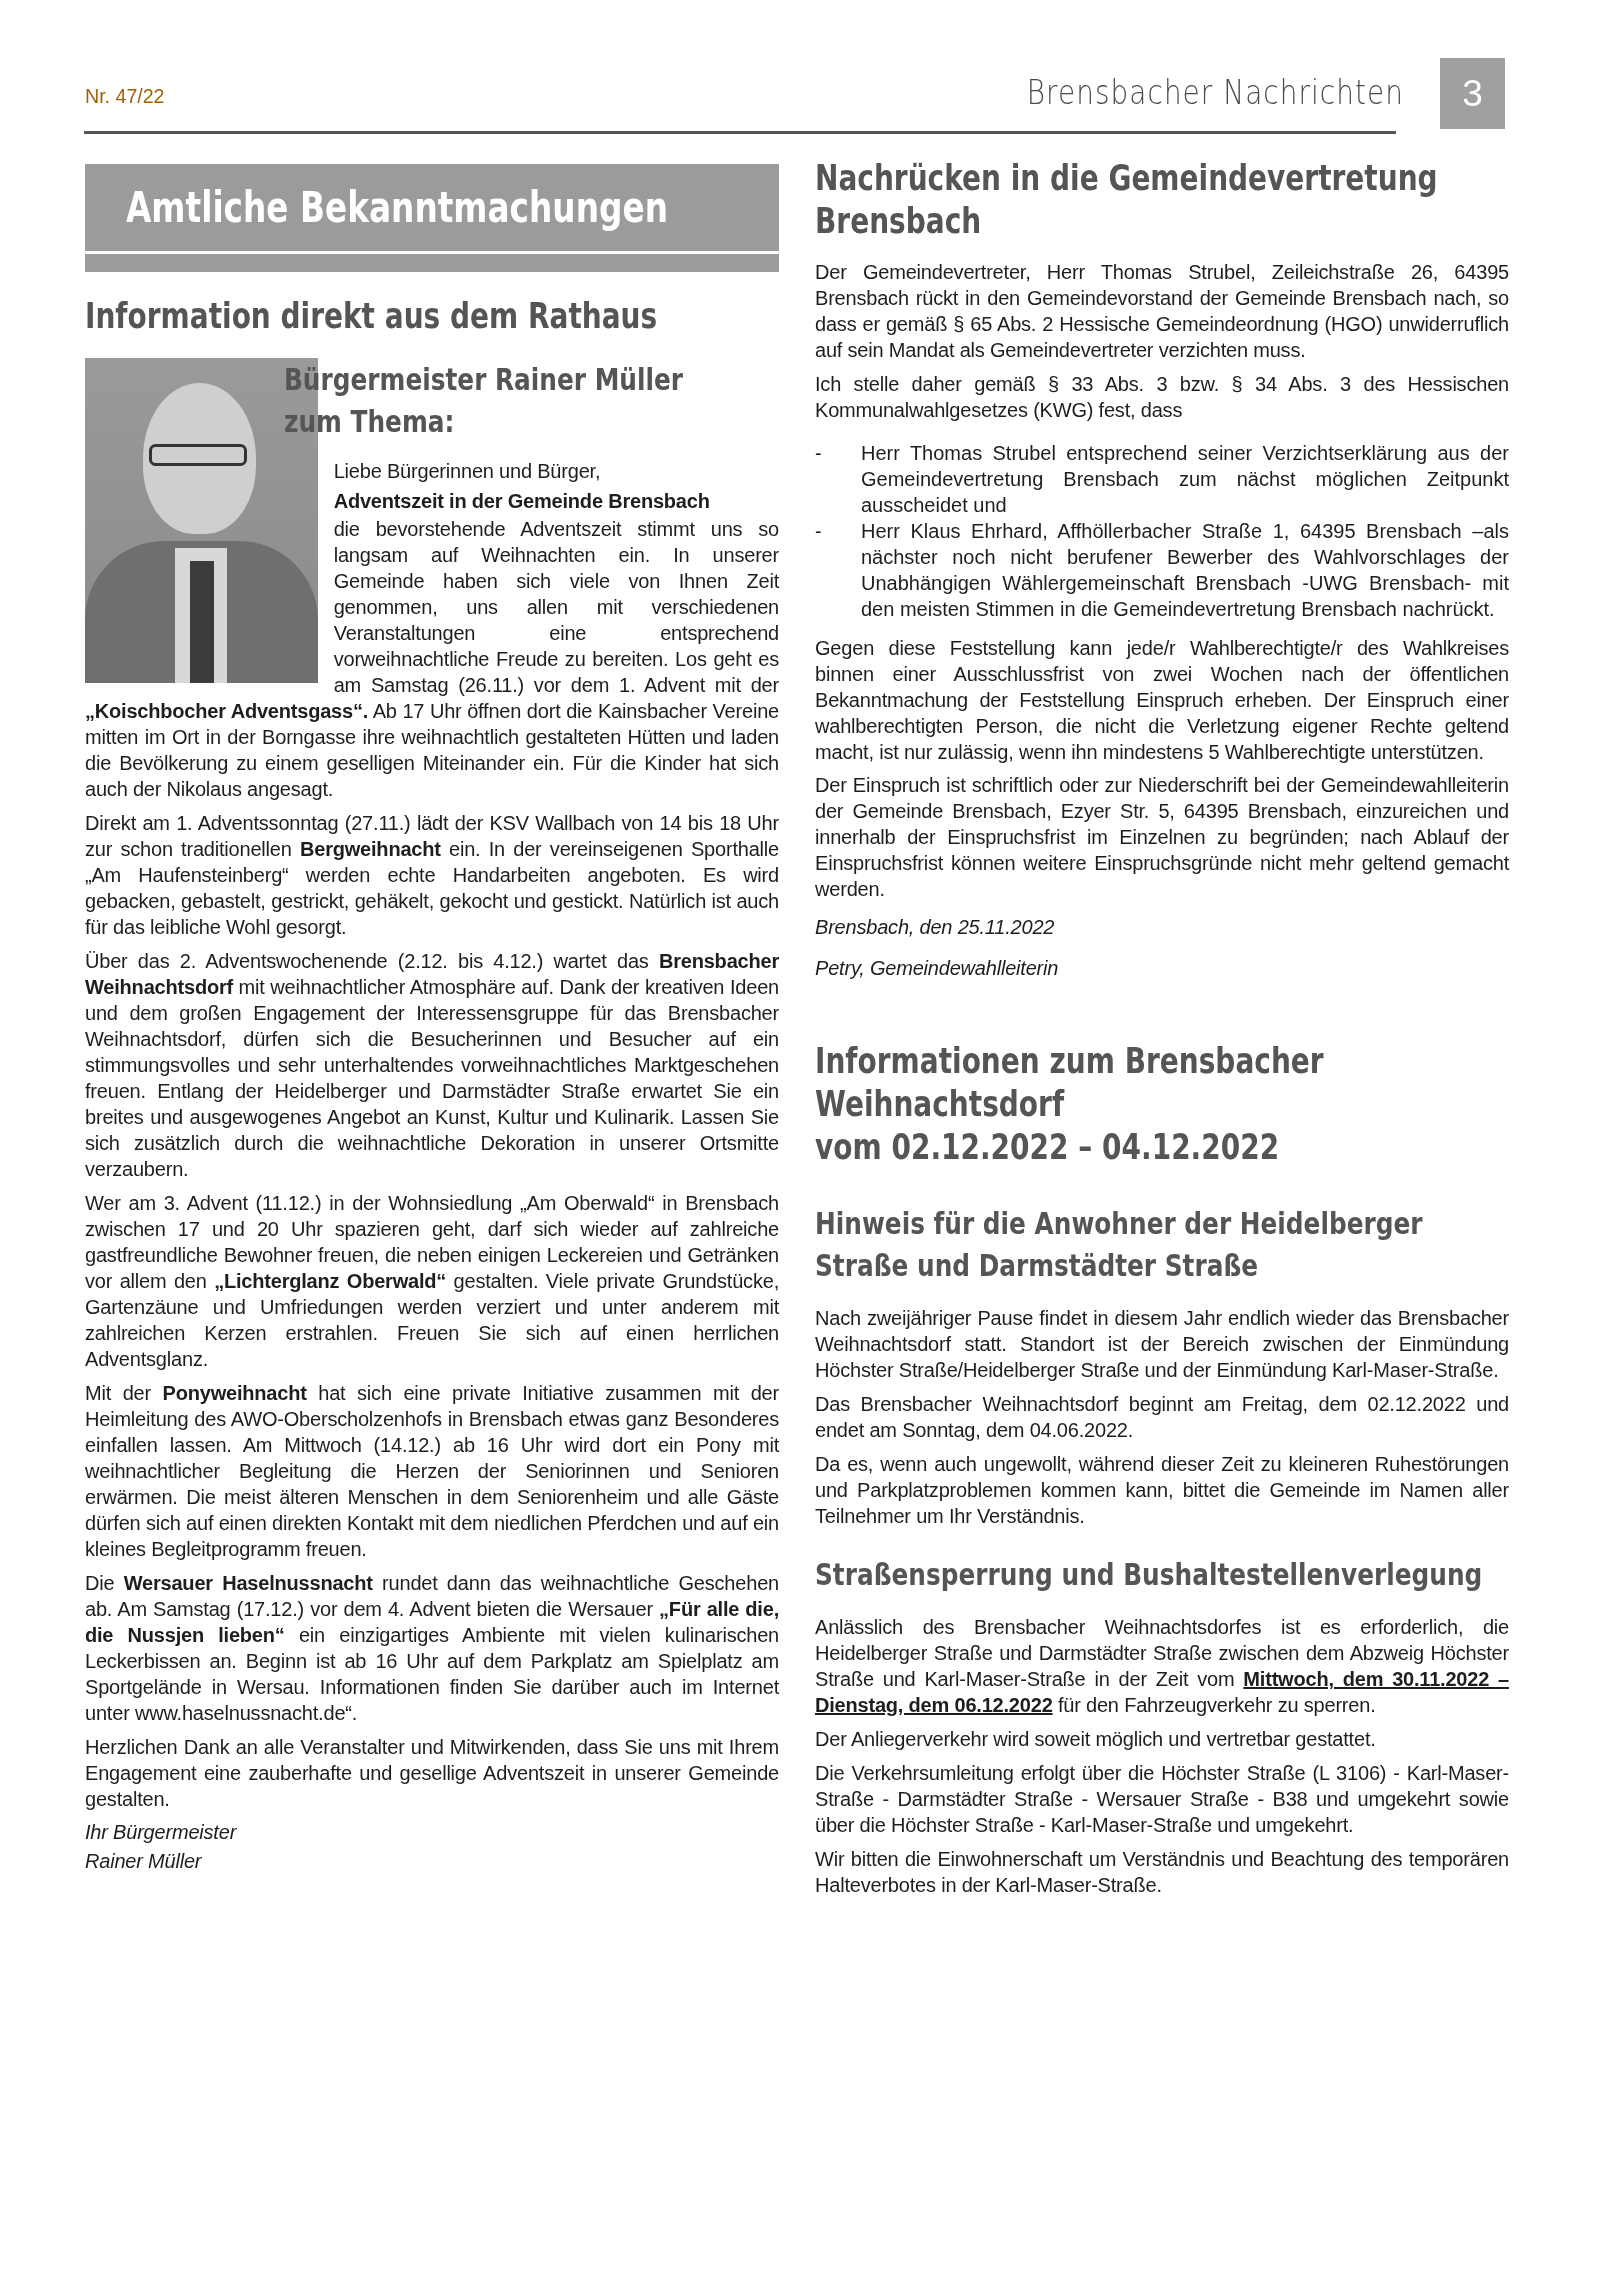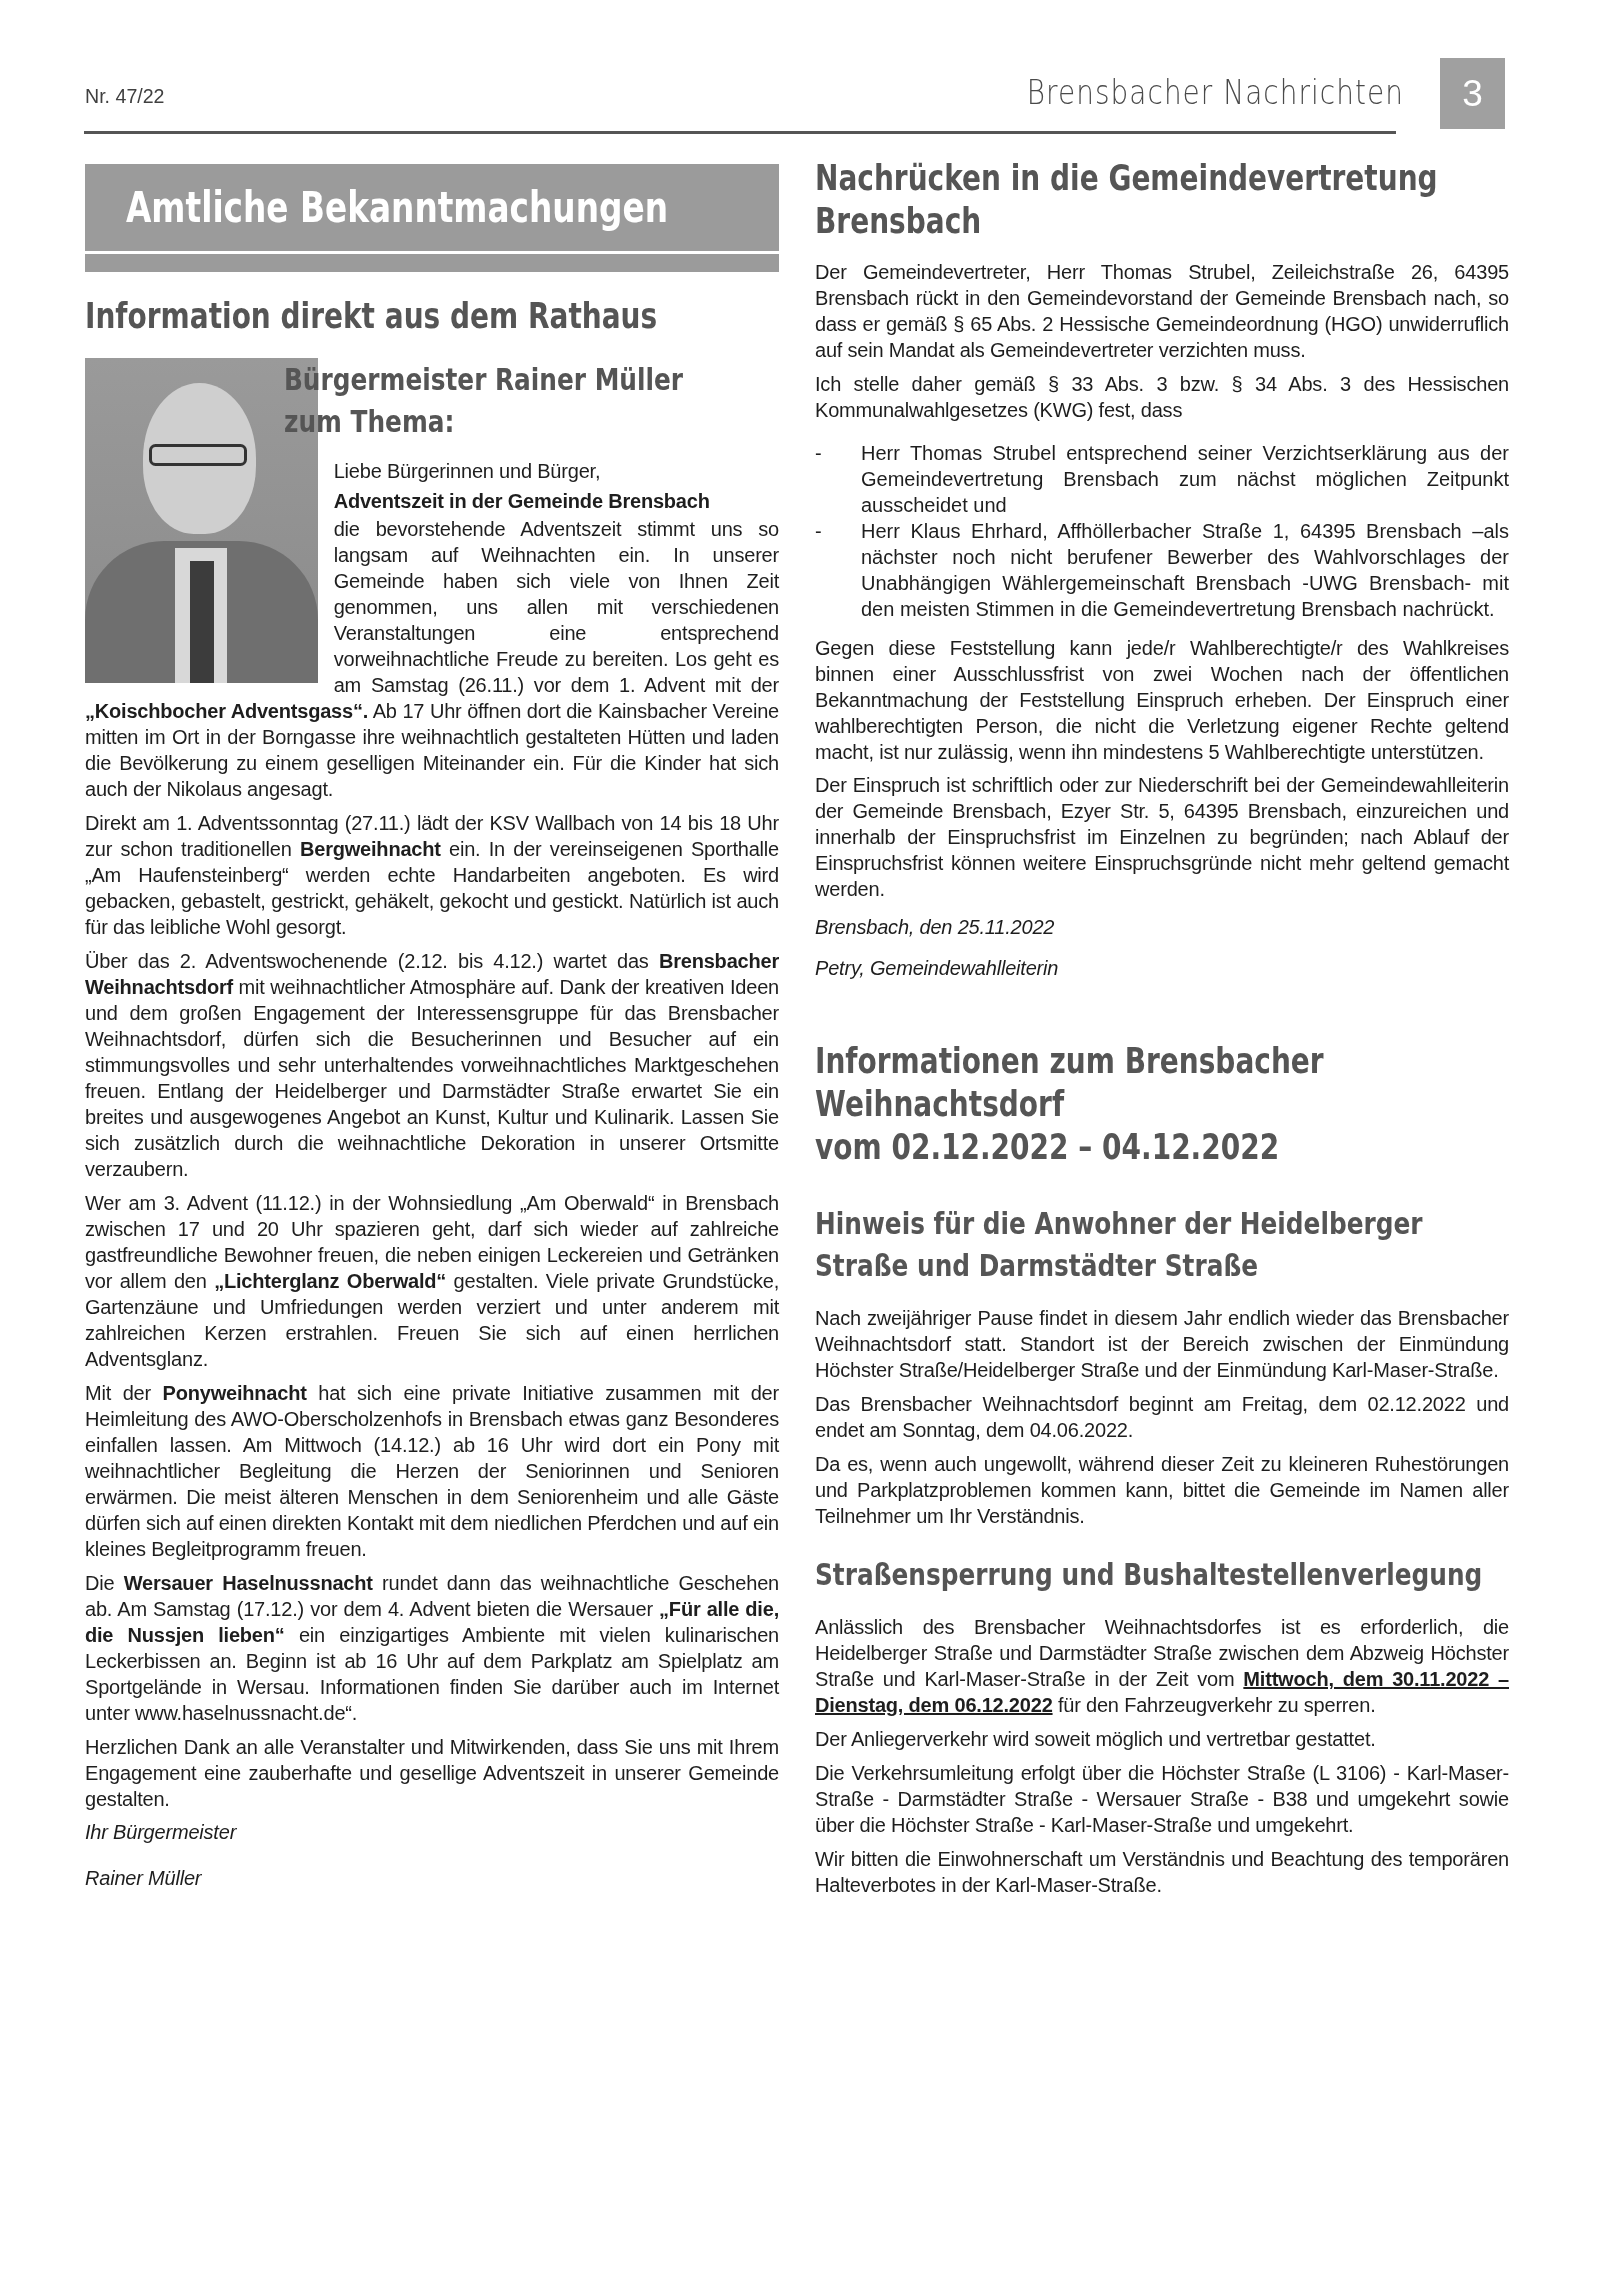--- a/index.html
+++ b/index.html
@@ -1,20 +1,20 @@
 <!DOCTYPE html>
 <html style="font-size:10.5px"><head>
 <meta charset="utf-8">
 <style>
   html, body { margin: 0; padding: 0; background: #ffffff; }
   body {
     width: 1600px; height: 2295px; position: relative; overflow: hidden;
     font-family: "Liberation Sans", sans-serif; color: #1e1e1e;
   }
-  .hdr-issue { position: absolute; left: 85px; top: 85px; font-size: 19.6px; color: #404040; }
+  .hdr-issue { position: absolute; left: 85px; top: 85px; font-size: 19.6px; color: #a16207; }
   .hdr-title { position: absolute; right: 196px; top: 72px; font-size: 34px; color: #4a4a4a;
     font-family: "DejaVu Sans", sans-serif; letter-spacing: 1.3px; font-weight: 300; transform: scaleX(0.82); transform-origin: right center; }
   .hdr-page { position: absolute; left: 1440px; top: 58px; width: 65px; height: 71px;
     background: #a0a0a0; color: #fff; font-size: 37px; display: flex; align-items: center; justify-content: center; }
   .hdr-rule { position: absolute; left: 84px; top: 131px; width: 1312px; height: 2.6px; background: #555; }
 
   .col { position: absolute; }
   .col-left { left: 85px; top: 164px; width: 694px; }
   .col-right { left: 815px; top: 157px; width: 694px; }
 
@@ -78,21 +78,21 @@
     <div class="h-cond h2" style="margin-bottom:15.7px;">zum Thema:</div>
     <p style="margin-bottom:3.9px;">Liebe Bürgerinnen und Bürger,</p>
     <p style="margin-bottom:2.6px;"><b>Adventszeit in der Gemeinde Brensbach</b></p>
     <p><span>die bevorstehende Adventszeit stimmt uns so langsam auf Weihnachten ein. In unserer Gemeinde haben sich viele von Ihnen Zeit genommen, uns allen mit verschiedenen Veranstaltungen eine entsprechend vorweihnachtliche Freude zu bereiten. Los geht es am Samstag (26.11.) vor dem 1. Advent mit der </span><b>„Koischbocher Adventsgass“.</b><span> Ab 17 Uhr öffnen dort die Kainsbacher Vereine mitten im Ort in der Borngasse ihre weihnachtlich gestalteten Hütten und laden die Bevölkerung zu einem geselligen Miteinander ein. Für die Kinder hat sich auch der Nikolaus angesagt.</span></p>
     <p class="cond"><span>Direkt am 1. Adventssonntag (27.11.) lädt der KSV Wallbach von 14 bis 18 Uhr zur schon traditionellen </span><b>Bergweihnacht</b><span> ein. In der vereinseigenen Sporthalle „Am Haufensteinberg“ werden echte Handarbeiten angeboten. Es wird gebacken, gebastelt, gestrickt, gehäkelt, gekocht und gestickt. Natürlich ist auch für das leibliche Wohl gesorgt.</span></p>
     <p><span>Über das 2. Adventswochenende (2.12. bis 4.12.) wartet das </span><b>Brensbacher Weihnachtsdorf</b><span> mit weihnachtlicher Atmosphäre auf. Dank der kreativen Ideen und dem großen Engagement der Interessensgruppe für das Brensbacher Weihnachtsdorf, dürfen sich die Besucherinnen und Besucher auf ein stimmungsvolles und sehr unterhaltendes vorweihnachtliches Marktgeschehen freuen. Entlang der Heidelberger und Darmstädter Straße erwartet Sie ein breites und ausgewogenes Angebot an Kunst, Kultur und Kulinarik. Lassen Sie sich zusätzlich durch die weihnachtliche Dekoration in unserer Ortsmitte verzaubern.</span></p>
     <p><span>Wer am 3. Advent (11.12.) in der Wohnsiedlung „Am Oberwald“ in Brensbach zwischen 17 und 20 Uhr spazieren geht, darf sich wieder auf zahlreiche gastfreundliche Bewohner freuen, die neben einigen Leckereien und Getränken vor allem den </span><b>„Lichterglanz Oberwald“</b><span> gestalten. Viele private Grundstücke, Gartenzäune und Umfriedungen werden verziert und unter anderem mit zahlreichen Kerzen erstrahlen. Freuen Sie sich auf einen herrlichen Adventsglanz.</span></p>
     <p><span>Mit der </span><b>Ponyweihnacht</b><span> hat sich eine private Initiative zusammen mit der Heimleitung des AWO-Oberscholzenhofs in Brensbach etwas ganz Besonderes einfallen lassen. Am Mittwoch (14.12.) ab 16 Uhr wird dort ein Pony mit weihnachtlicher Begleitung die Herzen der Seniorinnen und Senioren erwärmen. Die meist älteren Menschen in dem Seniorenheim und alle Gäste dürfen sich auf einen direkten Kontakt mit dem niedlichen Pferdchen und auf ein kleines Begleitprogramm freuen.</span></p>
     <p><span>Die </span><b>Wersauer Haselnussnacht</b><span> rundet dann das weihnachtliche Geschehen ab. Am Samstag (17.12.) vor dem 4. Advent bieten die Wersauer </span><b>„Für alle die, die Nussjen lieben“</b><span> ein einzigartiges Ambiente mit vielen kulinarischen Leckerbissen an. Beginn ist ab 16 Uhr auf dem Parkplatz am Spielplatz am Sportgelände in Wersau. Informationen finden Sie darüber auch im Internet unter www.haselnussnacht.de“.</span></p>
     <p>Herzlichen Dank an alle Veranstalter und Mitwirkenden, dass Sie uns mit Ihrem Engagement eine zauberhafte und gesellige Adventszeit in unserer Gemeinde gestalten.</p>
-    <p class="it" style="margin-bottom:20px;">Ihr Bürgermeister</p>
+    <p class="it" style="margin-bottom:3px;">Ihr Bürgermeister</p>
     <p class="it">Rainer Müller</p>
   </div>
 </div>
 
 <div class="col col-right">
   <div>
     <div class="h-cond h1" style="white-space:normal;width:851px;margin-bottom:15.7px;">Nachrücken in die Gemeindevertretung Brensbach</div>
     <p>Der Gemeindevertreter, Herr Thomas Strubel, Zeileichstraße 26, 64395 Brensbach rückt in den Gemeindevorstand der Gemeinde Brensbach nach, so dass er gemäß § 65 Abs. 2 Hessische Gemeindeordnung (HGO) unwiderruflich auf sein Mandat als Gemeindevertreter verzichten muss.</p>
     <p style="margin-bottom:17px;">Ich stelle daher gemäß § 33 Abs. 3 bzw. § 34 Abs. 3 des Hessischen Kommunalwahlgesetzes (KWG) fest, dass</p>
     <ul class="list">

